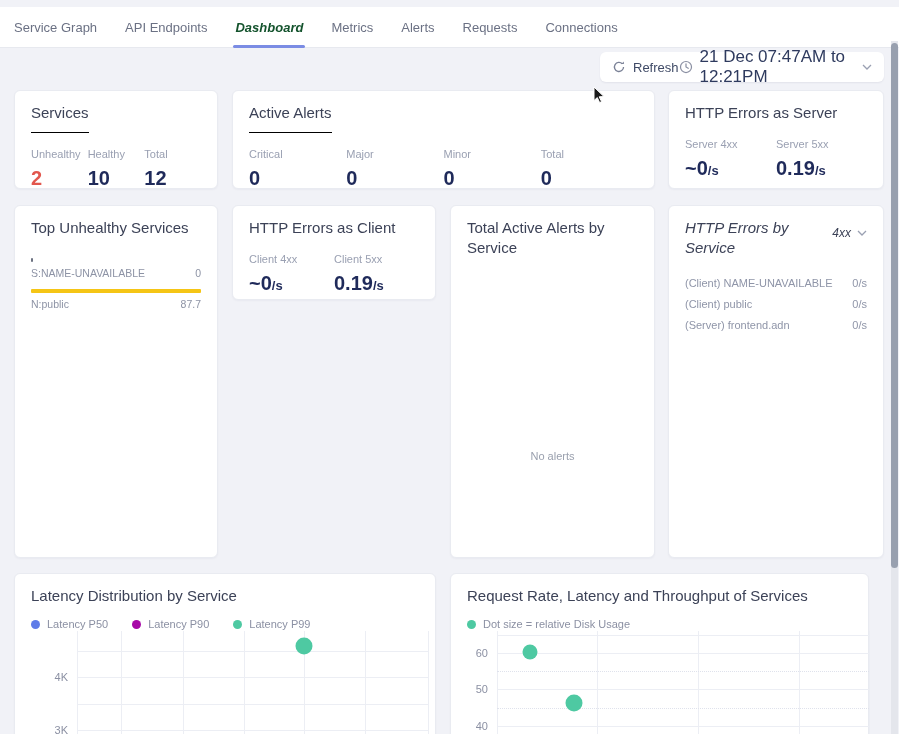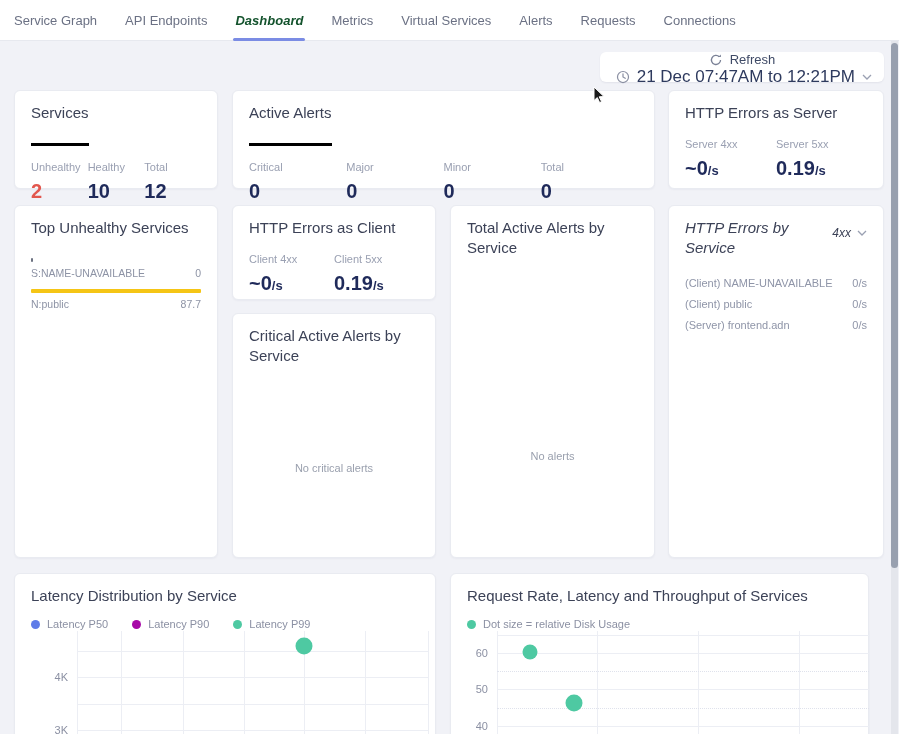--- a/index.html
+++ b/index.html
@@ -1,44 +1,44 @@
 <!DOCTYPE html>
 <html><head>
 <meta charset="utf-8">
 <style>
   * { margin:0; padding:0; box-sizing:border-box; }
   html,body { background:#f1f2f7; }
   .page { position:relative; width:899px; height:734px; background:#f1f2f7;
           font-family:"Liberation Sans", sans-serif; overflow:hidden; }
 
   
-  .nav { position:absolute; top:0; left:0; right:0; height:41px; background:#fff;
+  .nav { position:absolute; top:7px; left:0; right:0; height:41px; background:#fff;
          border-bottom:1px solid #e7e9ef; display:flex; align-items:center;
          padding-left:14px; gap:28px; z-index:5; }
   .tab { font-size:13px; color:#6b7184; cursor:pointer; position:relative;
          height:41px; display:flex; align-items:center; white-space:nowrap; }
   .tab.active { color:#14532d; font-weight:bold;font-style:italic; }
   .tab.active::after { content:''; position:absolute; left:-2px; right:-2px; bottom:0;
          height:3px; background:#7b8ce4; border-radius:2px; }
 
   
   .toolbar { position:absolute; top:52px; left:600px; width:284px; height:30px;
          background:#fff; border-radius:6px; box-shadow:0 1px 2px rgba(25,35,70,.07);
-         display:flex; align-items:center; padding:0 12px;flex-direction:column; }
+         display:flex; align-items:center; padding:0 12px; }
   .refresh-btn { display:flex; align-items:center; gap:7px; font-size:13px;
          color:#3f4a66; cursor:pointer; }
   .time-range { display:flex; align-items:center; gap:7px; font-size:17px;
          color:#2e3a5e; margin-left:auto; cursor:pointer; }
 
   
   .card { position:absolute; background:#fff; border:1px solid #e9ebf1;
           border-radius:6px; box-shadow:0 1px 2px rgba(25,35,70,.04); padding:12px 16px; }
   .card-title { font-size:15px; color:#3c4257; line-height:1.35; }
-  .card-title.underlined { display:inline-block; border-bottom:3px solid #000000;
-          padding-bottom:20px; cursor:pointer; }
+  .card-title.underlined { display:inline-block; border-bottom:1px solid #000000;
+          padding-bottom:9px; cursor:pointer; }
 
   #card-services       { left:14px;  top:90px;  width:204px; height:99px; }
   #card-active-alerts  { left:232px; top:90px;  width:423px; height:99px; }
   #card-http-server    { left:668px; top:90px;  width:216px; height:99px; }
   #card-top-unhealthy  { left:14px;  top:205px; width:204px; height:353px; }
   #card-http-client    { left:232px; top:205px; width:204px; height:95px;  }
   #card-critical-alerts{ left:232px; top:313px; width:204px; height:245px; }
   #card-total-alerts   { left:450px; top:205px; width:205px; height:353px; }
   #card-http-by-service{ left:668px; top:205px; width:216px; height:353px; }
   #card-latency        { left:14px;  top:573px; width:422px; height:175px; }
@@ -98,21 +98,20 @@
 <body>
 
 <div class="page">
 
   <div class="nav">
     <div style="display:flex;gap:28px;height:41px;align-items:center;">
         <div class="tab">Service Graph</div>
         <div class="tab">API Endpoints</div>
         <div class="tab active">Dashboard</div>
         <div class="tab">Metrics</div>
-        <div class="tab">Virtual Services</div>
         <div class="tab">Alerts</div>
         <div class="tab">Requests</div>
         <div class="tab">Connections</div>
       </div>
   </div>
 
   <div class="toolbar">
     <div class="refresh-btn">
       <span style="display:flex;">
         <svg width="14" height="14" viewBox="0 0 16 16">
@@ -219,24 +218,20 @@
           <div class="stat-label">Client 4xx</div>
           <div class="stat-value">~0<span class="stat-unit">/s</span></div>
         </div>
         <div class="stat">
           <div class="stat-label">Client 5xx</div>
           <div class="stat-value">0.19<span class="stat-unit">/s</span></div>
         </div>
       </div>
   </div>
 
-  <div class="card" id="card-critical-alerts">
-    <span class="card-title">Critical Active Alerts by Service</span>
-    <div class="empty-text" style="top:148px;">No critical alerts</div>
-  </div>
 
   <div class="card" id="card-total-alerts">
     <span class="card-title">Total Active Alerts by Service</span>
     <div class="empty-text" style="top:200px;margin-top:44px;">No alerts</div>
   </div>
 
   <div class="card" id="card-http-by-service">
     <div class="hebs-head">
       <span class="card-title hebs-title">HTTP Errors by Service</span>
       <div class="hebs-filter">

